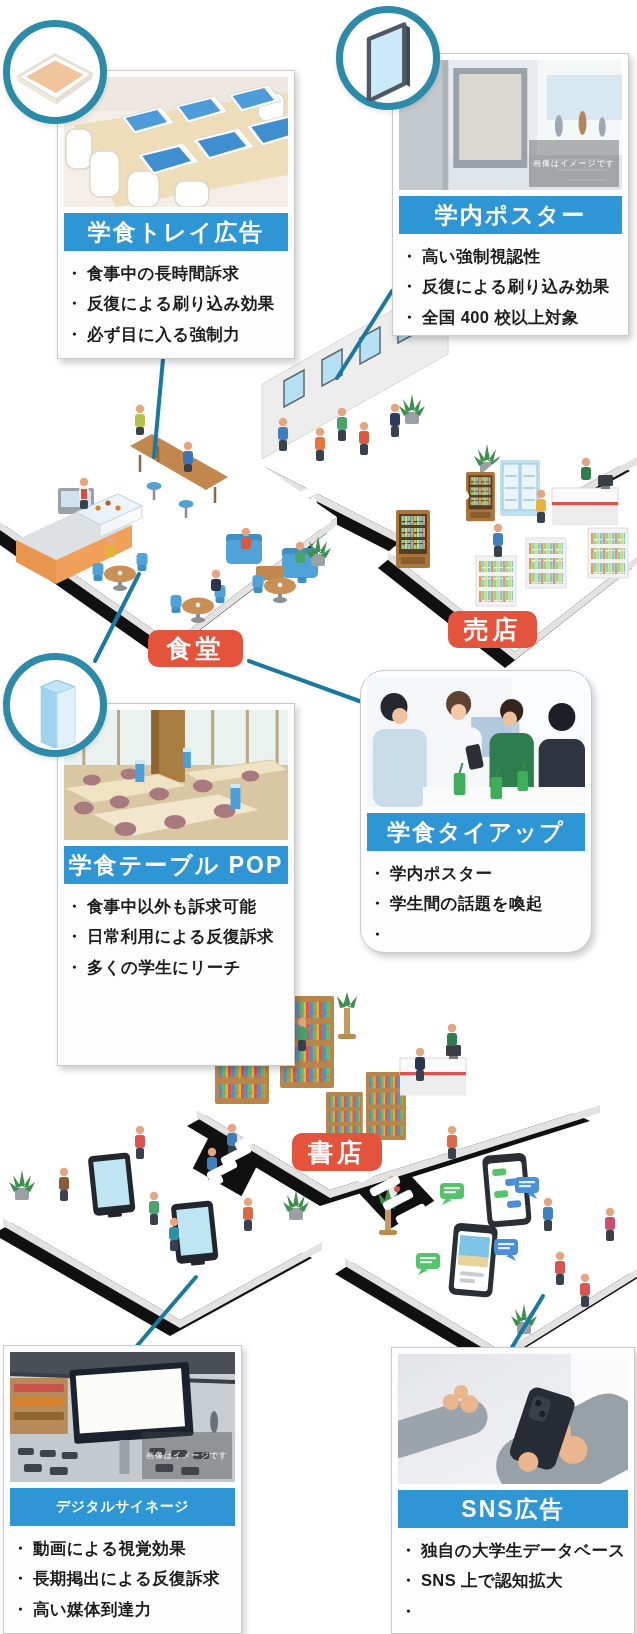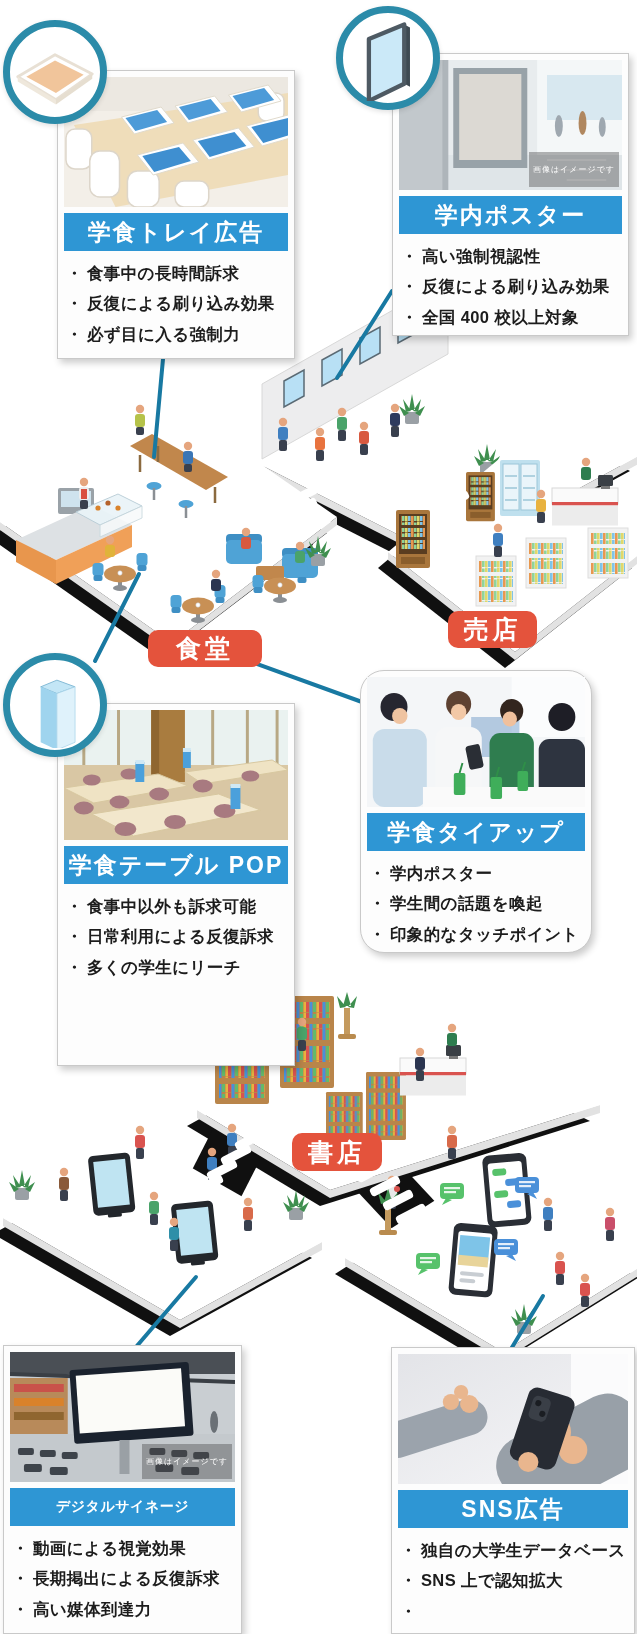--- a/index.html
+++ b/index.html
@@ -10,21 +10,21 @@
         padding:6px;box-sizing:border-box;z-index:3;}
   .photo{position:relative;width:100%;height:130px;overflow:hidden;background:#eceff1;}
   .photo svg{display:block;width:100%;height:100%;}
   .banner{margin-top:6px;height:38px;background:#2E96D4;color:#fff;font-weight:bold;font-size:23px;
           display:flex;align-items:center;justify-content:center;letter-spacing:2px;white-space:nowrap;}
   .banner.long{font-size:14px;letter-spacing:.5px;}
   .bullets{list-style:none;margin:9px 0 0;padding:0 0 0 2px;}
   .bullets li{display:flex;font-size:16.5px;font-weight:bold;color:#1C1C1C;line-height:1.6;margin-bottom:4px;letter-spacing:.4px;white-space:nowrap;}
   .dot{margin-right:4px;flex:0 0 auto;}
   .wm{position:absolute;right:3px;bottom:3px;font-size:8px;color:#fff;background:rgba(70,70,70,.4);
-      padding:12px 4px;letter-spacing:1px;z-index:2;margin-top:42px;}
+      padding:18px 4px;letter-spacing:1px;z-index:2;margin-top:42px;}
   .badge{position:absolute;background:#E4533C;color:#fff;font-weight:bold;font-size:25px;
          display:flex;align-items:center;justify-content:center;border-radius:10px;letter-spacing:4px;z-index:4;}
   .cicon{position:absolute;width:104px;height:104px;border-radius:50%;background:#fff;border:7px solid #2B8BA9;
          box-sizing:border-box;z-index:4;display:flex;align-items:center;justify-content:center;
          box-shadow:0 2px 5px rgba(0,0,0,.12);}
   .cicon svg{width:86px;height:86px;}
   .sk{fill:#E5A57E}.lg{fill:#39404E}
 </style>
 </head>
 <body>
@@ -597,21 +597,20 @@
       <li>
           <span class="dot">・</span>
           <span>学内ポスター</span>
         </li>
       <li>
           <span class="dot">・</span>
           <span>学生間の話題を喚起</span>
         </li>
       <li>
           <span class="dot">・</span>
-          <span>印象的なタッチポイント</span>
         </li>
     </ul>
   </div>
 
   <div class="card" style="left:3px;top:1345px;width:239px;height:289px;">
     <div class="photo">
       <svg viewBox="0 0 226 130" preserveAspectRatio="none" aria-hidden="true">
         <rect width="226" height="130" fill="#C9CED2"></rect>
         <rect width="226" height="22" fill="#4A4F55"></rect>
         <path d="M0,22 L226,30" stroke="#3A3F45" stroke-width="4"></path>
@@ -694,17 +693,17 @@
       <li>
           <span class="dot">・</span>
           <span>SNS 上で認知拡大</span>
         </li>
       <li>
           <span class="dot">・</span>
         </li>
     </ul>
   </div>
 
-  <div class="badge" style="left:148px;top:630px;width:114px;height:37px;">食堂</div>
+  <div class="badge" style="left:148px;top:630px;width:95px;height:37px;">食堂</div>
   <div class="badge" style="left:448px;top:611px;width:89px;height:37px;">売店</div>
   <div class="badge" style="left:292px;top:1133px;width:90px;height:38px;">書店</div>
 
 </div>
 
 </body></html>

